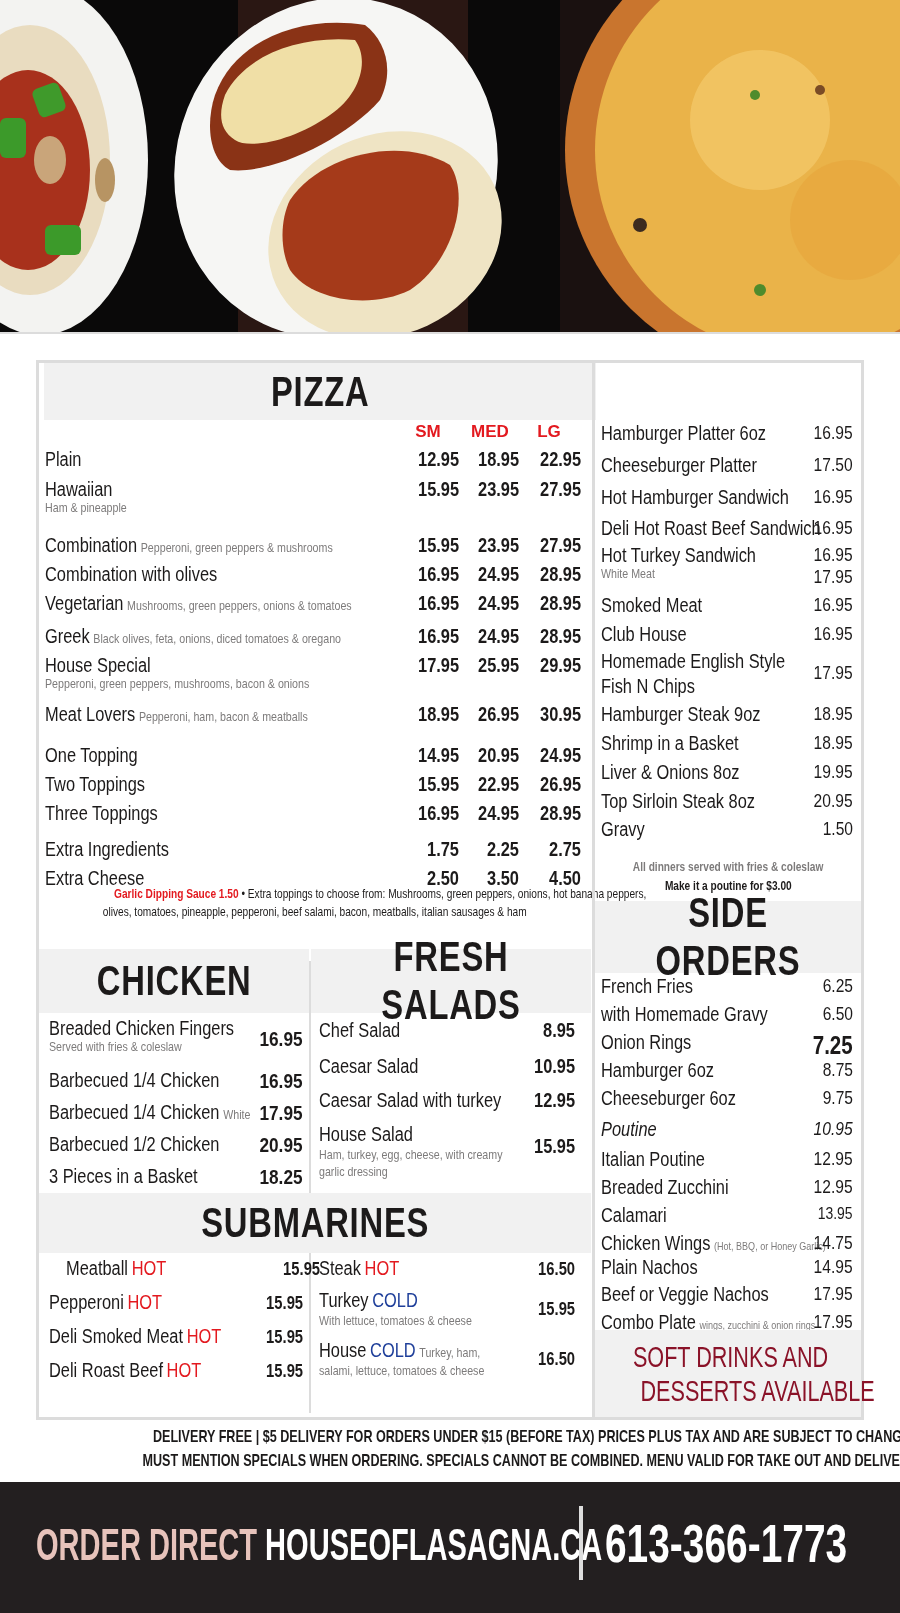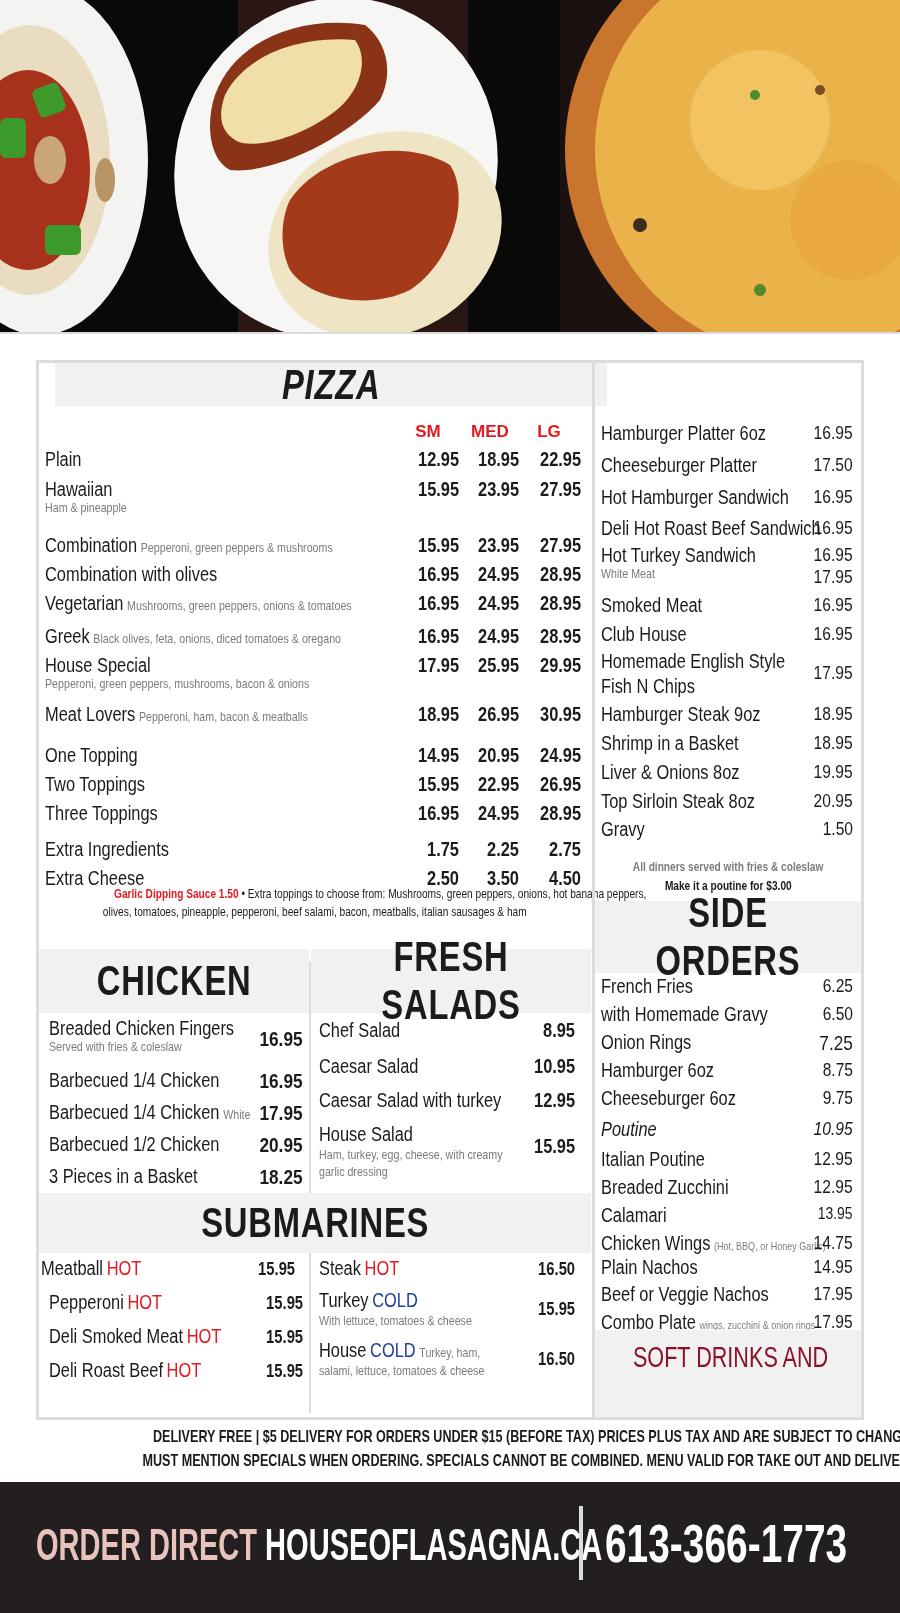--- a/index.html
+++ b/index.html
@@ -74,21 +74,21 @@
     <circle cx="820" cy="90" r="5" fill="#7a4b25"></circle>
     <circle cx="640" cy="225" r="7" fill="#3c2b1f"></circle>
     <rect x="0" y="332" width="900" height="2" fill="#dcdcdc"></rect>
   </svg>
 </div>
 
 <div class="frame">
 
   <div class="col-left">
 
-    <div class="sec-head" style="position:absolute;left:16px;top:0;width:552px;height:43px;font-style:italic;">
+    <div class="sec-head" style="position:absolute;left:5px;top:0;width:552px;height:57px;">
       <span>PIZZA</span>
     </div>
 
     <div style="position:absolute;left:0;top:57px;width:552px;height:529px;">
 
       <div class="sizehdr" style="position:absolute;left:366px;top:2px;width:46px;text-align:center;">SM</div>
       <div class="sizehdr" style="position:absolute;left:425px;top:2px;width:52px;text-align:center;">MED</div>
       <div class="sizehdr" style="position:absolute;left:488px;top:2px;width:44px;text-align:center;">LG</div>
 
       <div id="pizza-rows">
@@ -230,21 +230,21 @@
           <div class="desc" style="position: absolute; left: 0px; top: 41px;"><span class="sq">garlic dressing</span></div>
           <div class="pr" style="position: absolute; right: 0px; top: 12px;"><span class="sqr">15.95</span></div>
         </div>
       </div>
 
     <div class="sec-head" style="position:absolute;left:0;top:830px;width:552px;height:60px;">
       <span>SUBMARINES</span>
     </div>
     <div style="position:absolute;left:270px;top:890px;width:2px;height:160px;background:#dcdcdc;"></div>
     <div id="sub-left" style="position:absolute;left:0;top:890px;width:270px;height:160px;">
-        <div style="position: absolute; left: 2px; top: 4px; width: 254px; height: 30px;">
+        <div style="position: absolute; left: 27px; top: 4px; width: 254px; height: 30px;">
           <div style="position: absolute; left: 0px; top: 0px; white-space: nowrap;"><span class="sq"><span class="nm">Meatball</span> <span class="nm red">HOT</span></span></div>
           <div class="pr" style="position: absolute; right: 0px; top: 2px; font-size: 18px;"><span class="sqr">15.95</span></div>
         </div>
         <div style="position: absolute; left: 10px; top: 38px; width: 254px; height: 30px;">
           <div style="position: absolute; left: 0px; top: 0px; white-space: nowrap;"><span class="sq"><span class="nm">Pepperoni</span> <span class="nm red">HOT</span></span></div>
           <div class="pr" style="position: absolute; right: 0px; top: 2px; font-size: 18px;"><span class="sqr">15.95</span></div>
         </div>
         <div style="position: absolute; left: 10px; top: 72px; width: 254px; height: 30px;">
           <div style="position: absolute; left: 0px; top: 0px; white-space: nowrap;"><span class="sq"><span class="nm">Deli Smoked Meat</span> <span class="nm red">HOT</span></span></div>
           <div class="pr" style="position: absolute; right: 0px; top: 2px; font-size: 18px;"><span class="sqr">15.95</span></div>
@@ -342,21 +342,21 @@
         <div style="position: absolute; left: 6px; top: 2px; width: 252px; height: 26px;">
           <div style="position: absolute; left: 0px; top: 0px; white-space: nowrap;"><span class="sq"><span class="nm">French Fries</span></span></div>
           <div class="pr" style="position: absolute; right: 0px; top: 0px; font-size: 19px; font-weight: 400;"><span class="sqr">6.25</span></div>
         </div>
         <div style="position: absolute; left: 6px; top: 30px; width: 252px; height: 26px;">
           <div style="position: absolute; left: 0px; top: 0px; white-space: nowrap;"><span class="sq"><span class="nm">with Homemade Gravy</span></span></div>
           <div class="pr" style="position: absolute; right: 0px; top: 0px; font-size: 19px; font-weight: 400;"><span class="sqr">6.50</span></div>
         </div>
         <div style="position: absolute; left: 6px; top: 58px; width: 252px; height: 26px;">
           <div style="position: absolute; left: 0px; top: 0px; white-space: nowrap;"><span class="sq"><span class="nm">Onion Rings</span></span></div>
-          <div class="pr" style="position: absolute; right: 0px; top: 0px; font-size: 21px; font-weight: 400;"><span class="sqr">7.25</span></div>
+          <div class="pr" style="position: absolute; right: 0px; top: 0px; font-size: 25px; font-weight: 700;"><span class="sqr">7.25</span></div>
         </div>
         <div style="position: absolute; left: 6px; top: 86px; width: 252px; height: 26px;">
           <div style="position: absolute; left: 0px; top: 0px; white-space: nowrap;"><span class="sq"><span class="nm">Hamburger 6oz</span></span></div>
           <div class="pr" style="position: absolute; right: 0px; top: 0px; font-size: 19px; font-weight: 400;"><span class="sqr">8.75</span></div>
         </div>
         <div style="position: absolute; left: 6px; top: 114px; width: 252px; height: 26px;">
           <div style="position: absolute; left: 0px; top: 0px; white-space: nowrap;"><span class="sq"><span class="nm">Cheeseburger 6oz</span></span></div>
           <div class="pr" style="position: absolute; right: 0px; top: 0px; font-size: 19px; font-weight: 400;"><span class="sqr">9.75</span></div>
         </div>
         <div style="position: absolute; left: 6px; top: 145px; width: 252px; height: 26px; font-style: italic;">
@@ -389,20 +389,21 @@
         </div>
         <div style="position: absolute; left: 6px; top: 338px; width: 252px; height: 26px;">
           <div style="position: absolute; left: 0px; top: 0px; white-space: nowrap;"><span class="sq"><span class="nm">Combo Plate</span> <span class="desc" style="font-size: 11px;">wings, zucchini &amp; onion rings</span></span></div>
           <div class="pr" style="position: absolute; right: 0px; top: 0px; font-size: 19px; font-weight: 400;"><span class="sqr">17.95</span></div>
         </div>
       </div>
 
     <div style="position:absolute;left:0;top:967px;width:266px;height:87px;background:#f1f1f1;">
       <div class="soft" style="padding-top:10px;">
         <div><span style="display:inline-block;transform:scaleX(0.72);white-space:nowrap;">SOFT DRINKS AND</span></div>
+        <div><span style="display:inline-block;transform:scaleX(0.72);white-space:nowrap;">DESSERTS AVAILABLE</span></div>
       </div>
     </div>
   </div>
 </div>
 
 <div class="legal" style="top:1427px;"><span>DELIVERY FREE | $5 DELIVERY FOR ORDERS UNDER $15 (BEFORE TAX) PRICES PLUS TAX AND ARE SUBJECT TO CHANGE WITHOUT NOTICE</span></div>
 <div class="legal" style="top:1451px;"><span>MUST MENTION SPECIALS WHEN ORDERING. SPECIALS CANNOT BE COMBINED. MENU VALID FOR TAKE OUT AND DELIVERY ONLY</span></div>
 
 <div class="footer">
   <div class="order">

